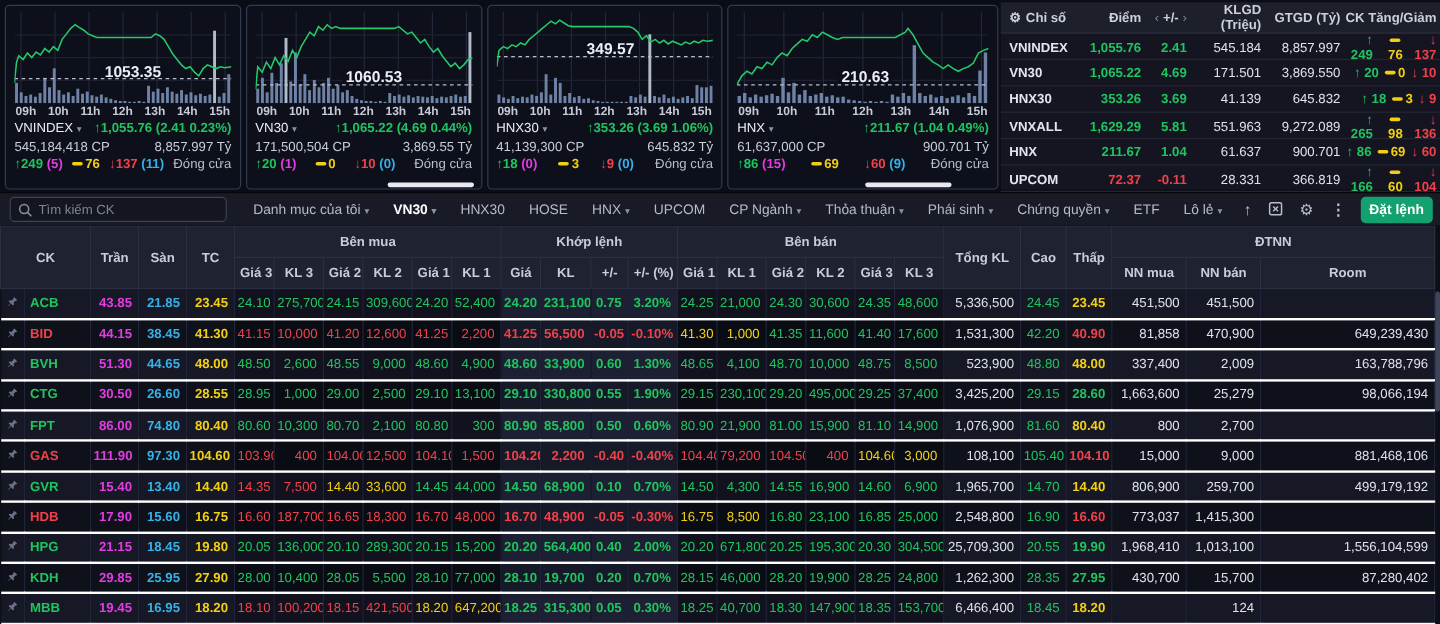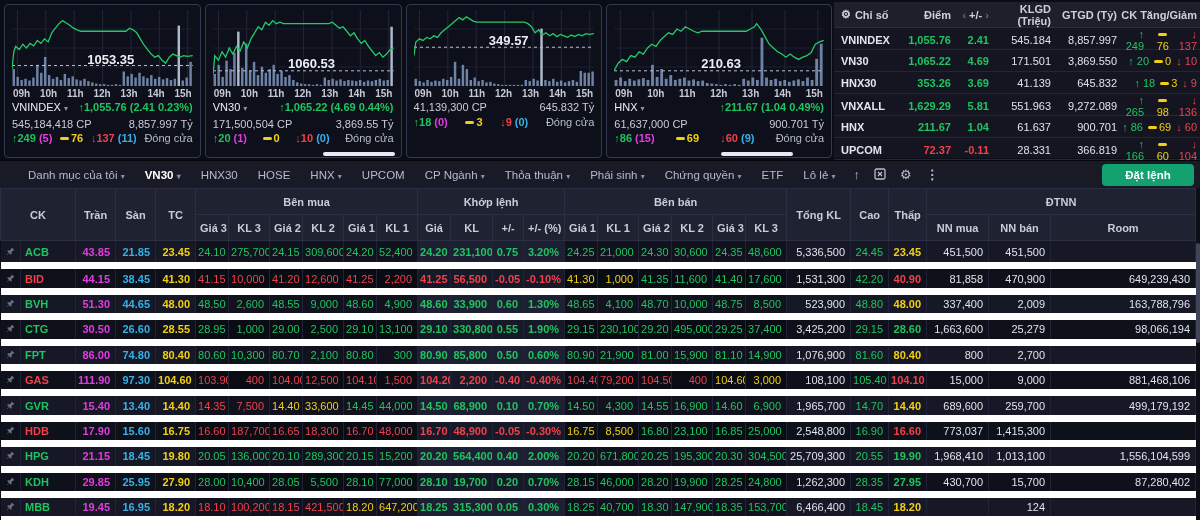--- a/index.html
+++ b/index.html
@@ -39,21 +39,21 @@
   .idx { flex:1; margin:2px 2px 2px 2px; background:#141521; font-size:11px; }
   .idx-row { display:grid; grid-template-columns:64px 56px 38px 62px 66px 80px;
     height:22px; align-items:center; border-bottom:1px solid #242634; padding:0 1px; }
   .idx-head { height:26px; background:#1d1f2b; color:#ccd0dd; font-weight:bold;
     border-bottom:1px solid #2b2d3c; }
   .idx-row > div { text-align:right; padding-right:4px; }
   .idx-row > .c1 { text-align:left; padding-left:6px; color:#e2e5f0; font-weight:bold; display:flex; gap:4px; align-items:center;}
   .idx-head > .c1 { color:#ccd0dd; }
   .idx-chev { color:#7f8598; font-weight:normal; }
   .idx-ud { display:flex; justify-content:flex-end; gap:5px; padding-right:4px; }
-  .idx-ud span { font-weight:normal; }
+  .idx-ud span { font-weight:bold; }
 
   
   .nav { height:28px; background:#181a26; border-top:1px solid #05060a; display:flex;
     align-items:center; padding:0 6px 0 8px; gap:2px; }
   .search { width:196px; height:21px; border:1px solid #3c4257; border-radius:4px;
     display:flex; align-items:center; padding:0 6px; gap:5px; background:#14161f; }
   .search input { background:transparent; border:none; outline:none; color:#cfd3df;
     font-size:11px; width:150px; font-family:"Liberation Sans",sans-serif; }
   .search input::placeholder { color:#7e8496; }
   .nav-items { display:flex; align-items:center; margin-left:10px; }
@@ -65,21 +65,21 @@
     font-weight:bold; font-size:11.5px; border:none; border-radius:4px; cursor:pointer;
     font-family:"Liberation Sans",sans-serif; }
 
   
   .board { position:relative; flex:1; background:#0c0e18; overflow:hidden; }
   table { border-collapse:collapse; table-layout:fixed; width:1195px; font-size:11px; }
   th { background:#1f2230; border:1px solid #2c2f42; color:#c9cdda; font-weight:bold;
     height:26px; text-align:center; padding:0 4px; white-space:nowrap; }
   td { border-right:1px solid #20233a; padding:0 5px 0 2px; text-align:right;
     white-space:nowrap; overflow:hidden; }
-  tbody tr { height:25.4px; border-bottom:7px solid #ffffff; }
+  tbody tr { height:25.4px; border-bottom:2px solid #ffffff; }
   tbody tr:nth-child(odd)  { background:#161826; }
   tbody tr:nth-child(even) { background:#0e101a; }
   td.ck { text-align:left; font-weight:bold; padding-left:4px; }
   td.pin { text-align:center; padding:0; }
   td.dark  { background:rgba(0,0,0,.22); }
   td.match { background:rgba(98,106,160,.10); font-weight:bold; }
   td.bold { font-weight:bold; }
   .vthumb { position:absolute; right:0; top:55px; width:4px; height:100px;
     background:#3f4459; border-radius:2px; }
 </style>
@@ -332,20 +332,24 @@
           </div>
      <div class="xlabels">
             <span>09h</span>
             <span>10h</span>
             <span>11h</span>
             <span>12h</span>
             <span>13h</span>
             <span>14h</span>
             <span>15h</span>
           </div>
+     <div class="sumrow">
+       <span class="iname">HNX30 <span class="caret">▾</span></span>
+       <span class="ival g">↑353.26 (3.69 1.06%)</span>
+          </div>
      <div class="sumrow r2">
        <span>41,139,300 CP</span>
        <span>645.832 Tỷ</span>
           </div>
      <div class="sumrow">
        <span class="g" style="font-weight:bold">↑18 <i class="mag">(0)</i></span>
        <span class="y" style="font-weight:bold"><i class="dash"></i>3</span>
        <span class="r" style="font-weight:bold">↓9 <i class="cyan">(0)</i></span>
        <span class="session">Đóng cửa</span>
           </div>
@@ -519,20 +523,27 @@
        <span class="y"><i class="dash"></i>60</span>
        <span class="r">↓ 104</span>
           </div>
         </div>
       </div>
     <div class="hthumb" style="left:323px;"></div>
     <div class="hthumb" style="left:721px;"></div>
   </div>
 
   <div class="nav">
+    <div class="search">
+      <svg width="12" height="12" viewBox="0 0 14 14">
+        <circle cx="6" cy="6" r="4.4" fill="none" stroke="#8a90a4" stroke-width="1.5"></circle>
+        <line x1="9.3" y1="9.3" x2="13" y2="13" stroke="#8a90a4" stroke-width="1.5"></line>
+      </svg>
+      <input type="text" placeholder="Tìm kiếm CK" style="">
+    </div>
     <div class="nav-items" id="nav-items">
         <span class="nav-item">Danh mục của tôi <span class="caret">▾</span></span>
         <span class="nav-item active">VN30 <span class="caret">▾</span></span>
         <span class="nav-item">HNX30</span>
         <span class="nav-item">HOSE</span>
         <span class="nav-item">HNX <span class="caret">▾</span></span>
         <span class="nav-item">UPCOM</span>
         <span class="nav-item">CP Ngành <span class="caret">▾</span></span>
         <span class="nav-item">Thỏa thuận <span class="caret">▾</span></span>
         <span class="nav-item">Phái sinh <span class="caret">▾</span></span>
@@ -830,21 +841,21 @@
               <td class="match g">0.70%</td>
               <td class="dark g">14.50</td>
               <td class="dark g">4,300</td>
               <td class="dark g">14.55</td>
               <td class="dark g">16,900</td>
               <td class="dark g">14.60</td>
               <td class="dark g">6,900</td>
               <td class="w">1,965,700</td>
     <td class="g">14.70</td>
     <td class="y bold">14.40</td>
-    <td class="w">689,600</td>
+    <td class="w">806,900</td>
     <td class="w">259,700</td>
     <td class="w">499,179,192</td>
             </tr>
             <tr>
     <td class="pin"><svg width="9" height="9" viewBox="0 0 24 24">
                   <path fill="#6b7188" d="M16 2l6 6-2.2 2.2-1.2-.6-4.2 4.2.8 4.4-2.2 2.2-4.4-4.4-5.4 5.4-1-1 5.4-5.4L3.2 10.6 5.4 8.4l4.4.8L14 5l-.6-1.2z"></path>
                 </svg></td>
     <td class="ck r">HDB</td>
     <td class="mag bold">17.90</td>
     <td class="cyan bold">15.60</td>

